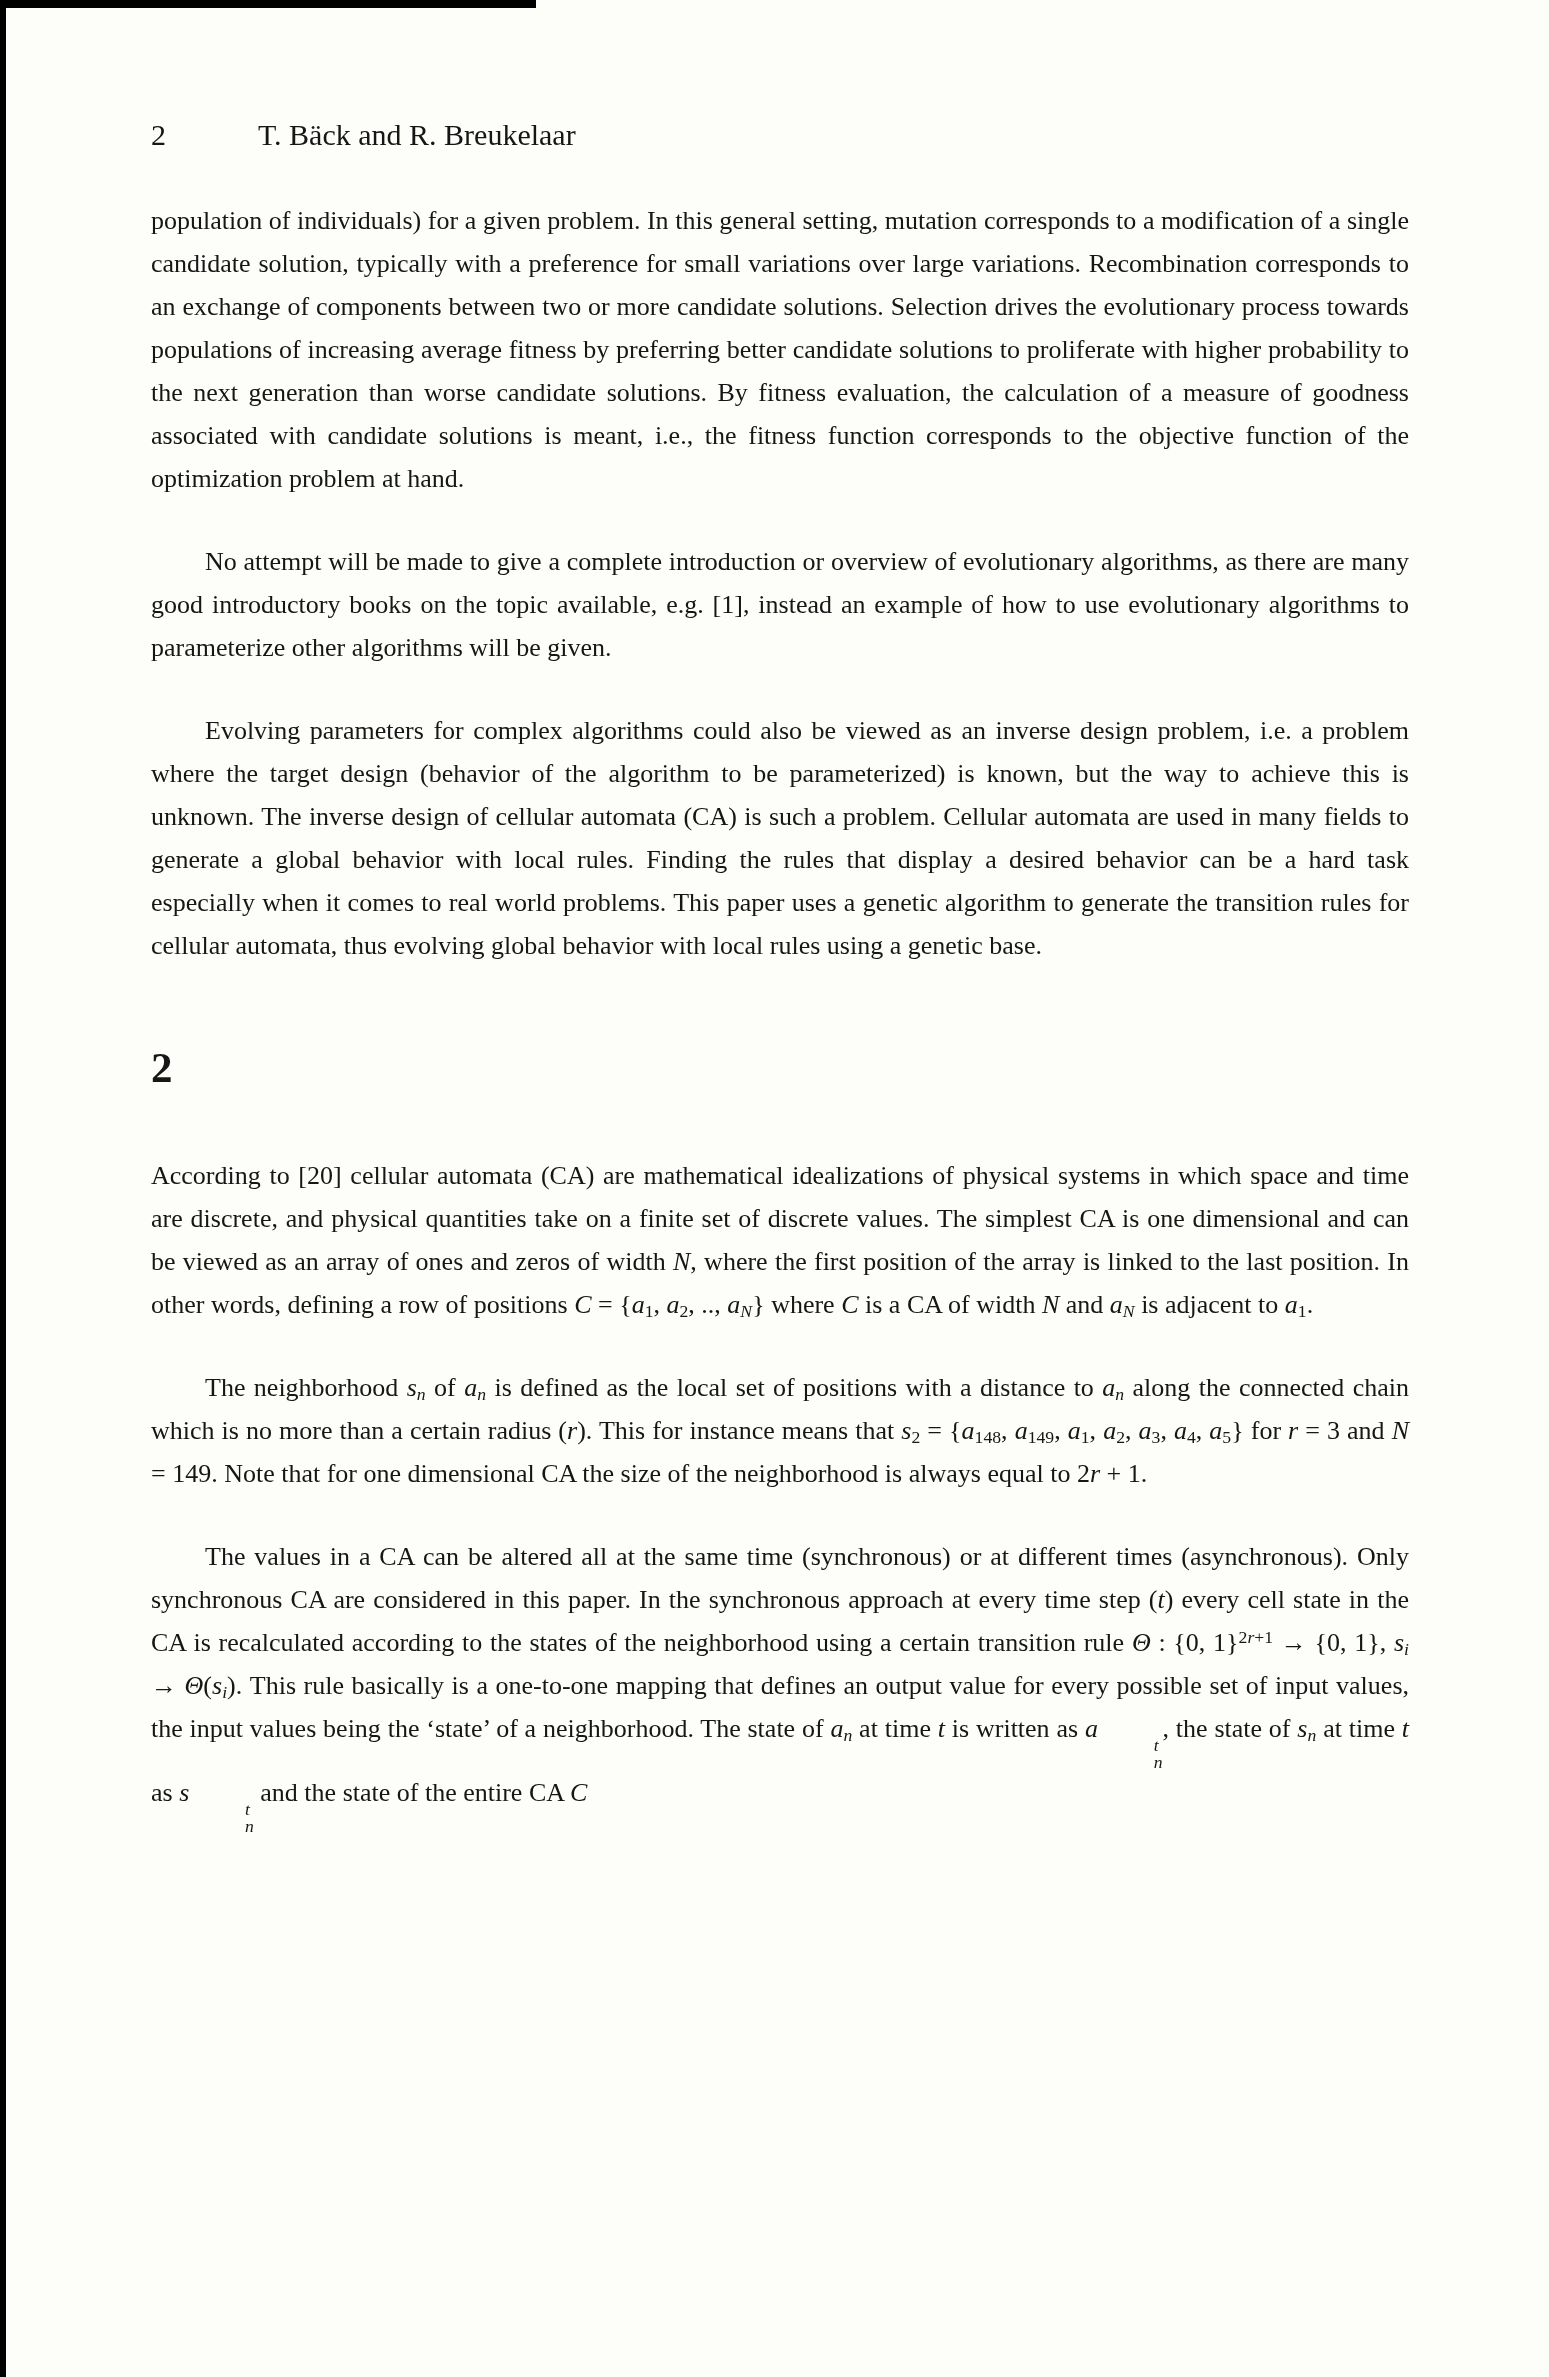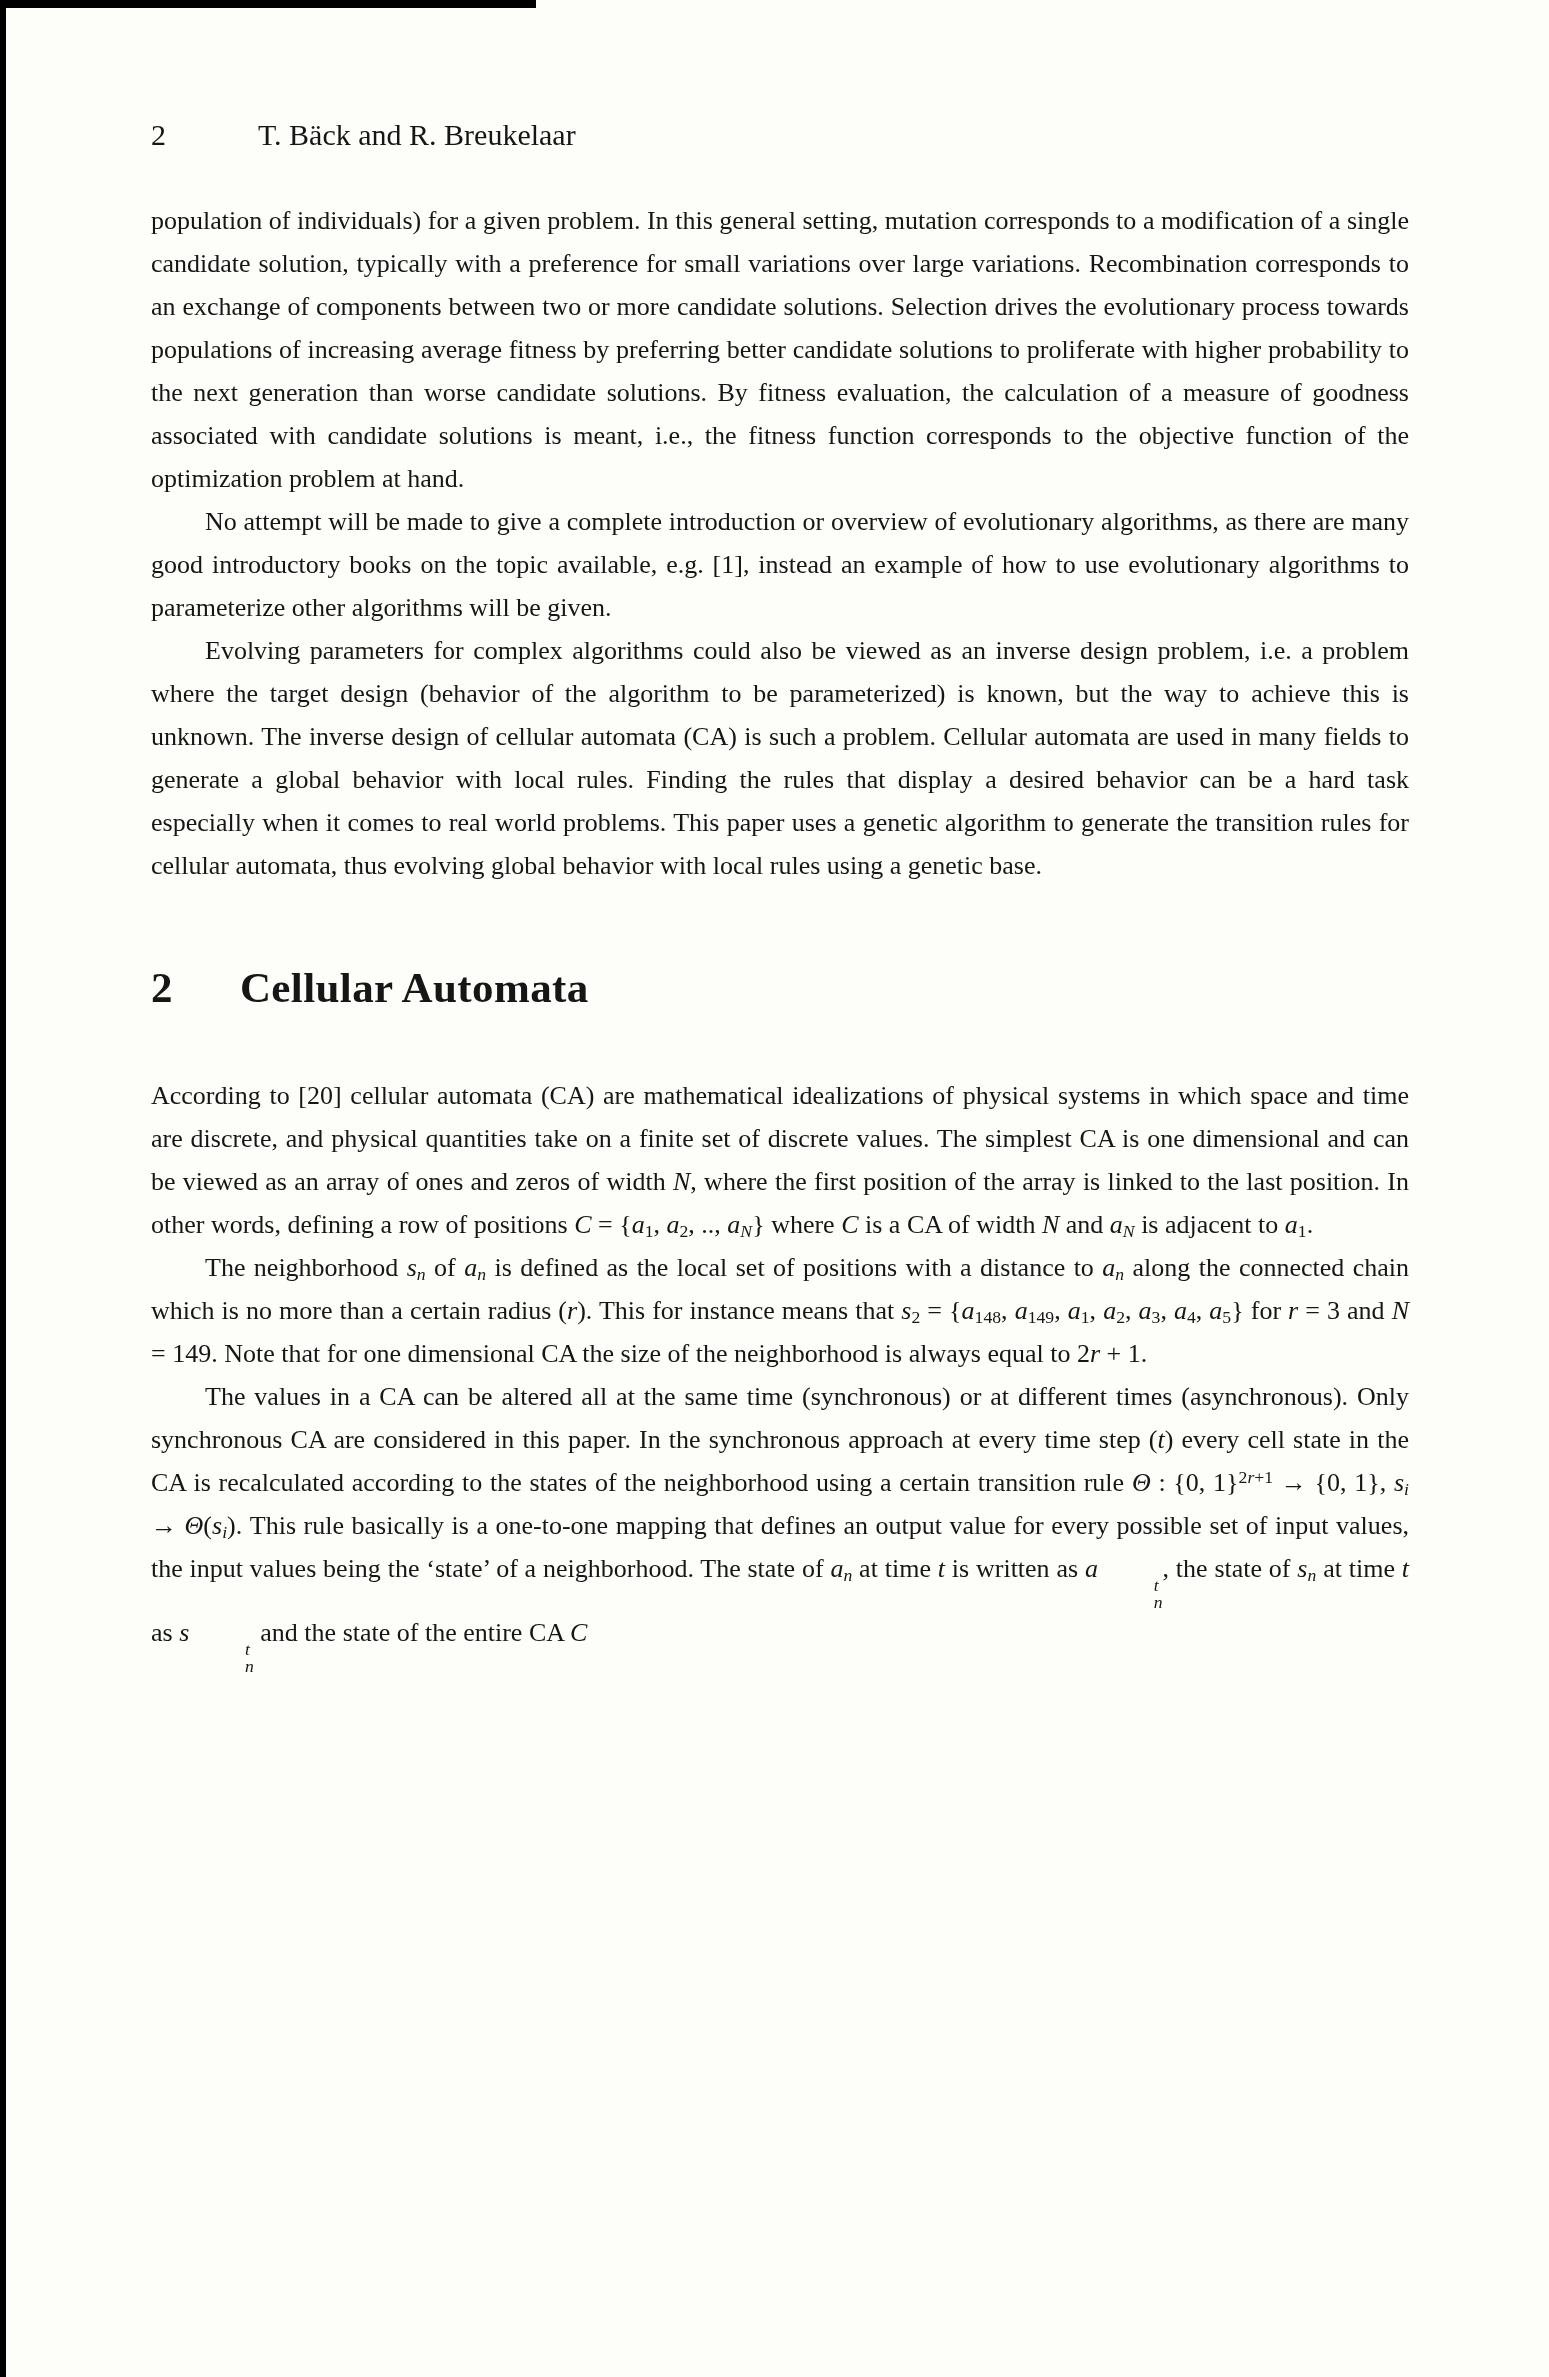--- a/index.html
+++ b/index.html
@@ -19,21 +19,21 @@
     display:flex;align-items:baseline;
     font-size:30px;line-height:35px;
     margin:0 0 47px 0;
   }
   .running-header .pagenum{margin-right:92px;}
   .body-text p{
     margin:0;
     font-size:26px;line-height:43px;
     text-align:justify;
   }
-  .body-text p.indent{text-indent:54px;}
+  .body-text p.indent{text-indent:54px;margin-top:40px;}
   sub,sup{font-size:68%;line-height:0;}
   sub{vertical-align:-0.22em;}
   sup{vertical-align:0.45em;}
   h2.section-heading{
     display:flex;align-items:baseline;
     font-size:43px;font-weight:bold;
     margin:76px 0 62px 0;
     letter-spacing:0.4px;
   }
   h2.section-heading .secnum{margin-right:67px;}
@@ -58,21 +58,20 @@
   </div>
 
   <div class="body-text">
 
     <p>population of individuals) for a given problem. In this general setting, mutation corresponds to a modification of a single candidate solution, typically with a preference for small variations over large variations. Recombination corresponds to an exchange of components between two or more candidate solutions. Selection drives the evolutionary process towards populations of increasing average fitness by preferring better candidate solutions to proliferate with higher probability to the next generation than worse candidate solutions. By fitness evaluation, the calculation of a measure of goodness associated with candidate solutions is meant, i.e., the fitness function corresponds to the objective function of the optimization problem at hand.</p>
     <p class="indent">No attempt will be made to give a complete introduction or overview of evolutionary algorithms, as there are many good introductory books on the topic available, e.g. [1], instead an example of how to use evolutionary algorithms to parameterize other algorithms will be given.</p>
     <p class="indent">Evolving parameters for complex algorithms could also be viewed as an inverse design problem, i.e. a problem where the target design (behavior of the algorithm to be parameterized) is known, but the way to achieve this is unknown. The inverse design of cellular automata (CA) is such a problem. Cellular automata are used in many fields to generate a global behavior with local rules. Finding the rules that display a desired behavior can be a hard task especially when it comes to real world problems. This paper uses a genetic algorithm to generate the transition rules for cellular automata, thus evolving global behavior with local rules using a genetic base.</p>
 
     <h2 class="section-heading">
       <span class="secnum">2</span>
-      <span class="sectitle">Cellular Automata</span>
     </h2>
 
     <p>According to [20] cellular automata (CA) are mathematical idealizations of physical systems in which space and time are discrete, and physical quantities take on a finite set of discrete values. The simplest CA is one dimensional and can be viewed as an array of ones and zeros of width <i>N</i>, where the first position of the array is linked to the last position. In other words, defining a row of positions <i>C</i> = {<i>a</i><sub>1</sub>, <i>a</i><sub>2</sub>, .., <i>a<sub>N</sub></i>} where <i>C</i> is a CA of width <i>N</i> and <i>a<sub>N</sub></i> is adjacent to <i>a</i><sub>1</sub>.</p>
     <p class="indent">The neighborhood <i>s<sub>n</sub></i> of <i>a<sub>n</sub></i> is defined as the local set of positions with a distance to <i>a<sub>n</sub></i> along the connected chain which is no more than a certain radius (<i>r</i>). This for instance means that <i>s</i><sub>2</sub> = {<i>a</i><sub>148</sub>, <i>a</i><sub>149</sub>, <i>a</i><sub>1</sub>, <i>a</i><sub>2</sub>, <i>a</i><sub>3</sub>, <i>a</i><sub>4</sub>, <i>a</i><sub>5</sub>} for <i>r</i> = 3 and <i>N</i> = 149. Note that for one dimensional CA the size of the neighborhood is always equal to 2<i>r</i> + 1.</p>
     <p class="indent">The values in a CA can be altered all at the same time (synchronous) or at different times (asynchronous). Only synchronous CA are considered in this paper. In the synchronous approach at every time step (<i>t</i>) every cell state in the CA is recalculated according to the states of the neighborhood using a certain transition rule <i>Θ</i> : {0, 1}<sup>2<i>r</i>+1</sup> → {0, 1}, <i>s<sub>i</sub></i> → <i>Θ</i>(<i>s<sub>i</sub></i>). This rule basically is a one-to-one mapping that defines an output value for every possible set of input values, the input values being the ‘state’ of a neighborhood. The state of <i>a<sub>n</sub></i> at time <i>t</i> is written as <i>a</i><span class="ss">
           <span class="t">t</span>
           <span class="b">n</span>
         </span>, the state of <i>s<sub>n</sub></i> at time <i>t</i> as <i>s</i><span class="ss">
           <span class="t">t</span>
           <span class="b">n</span>

